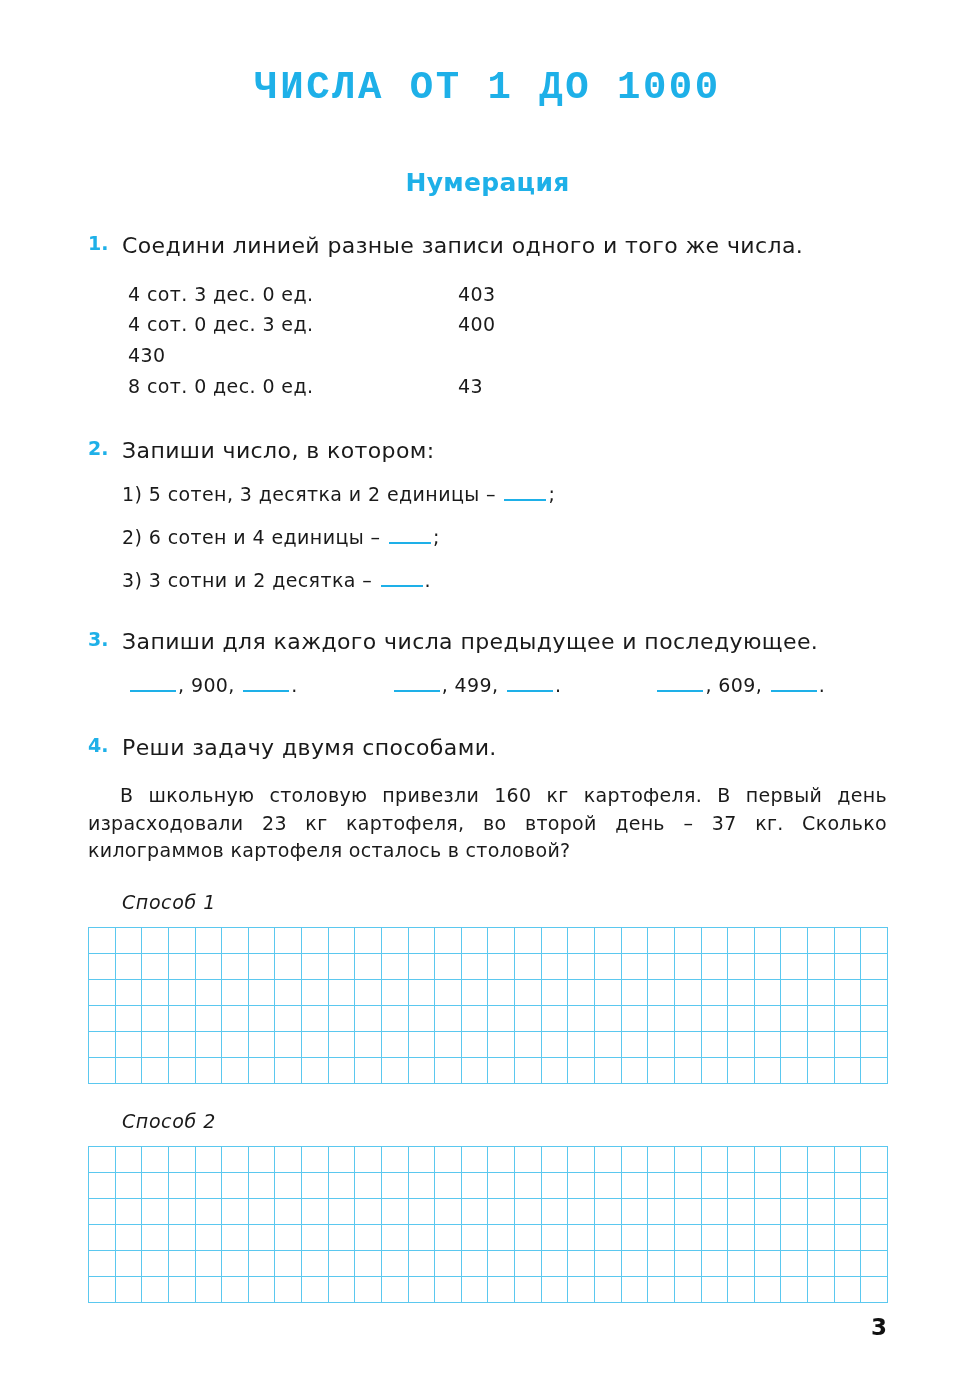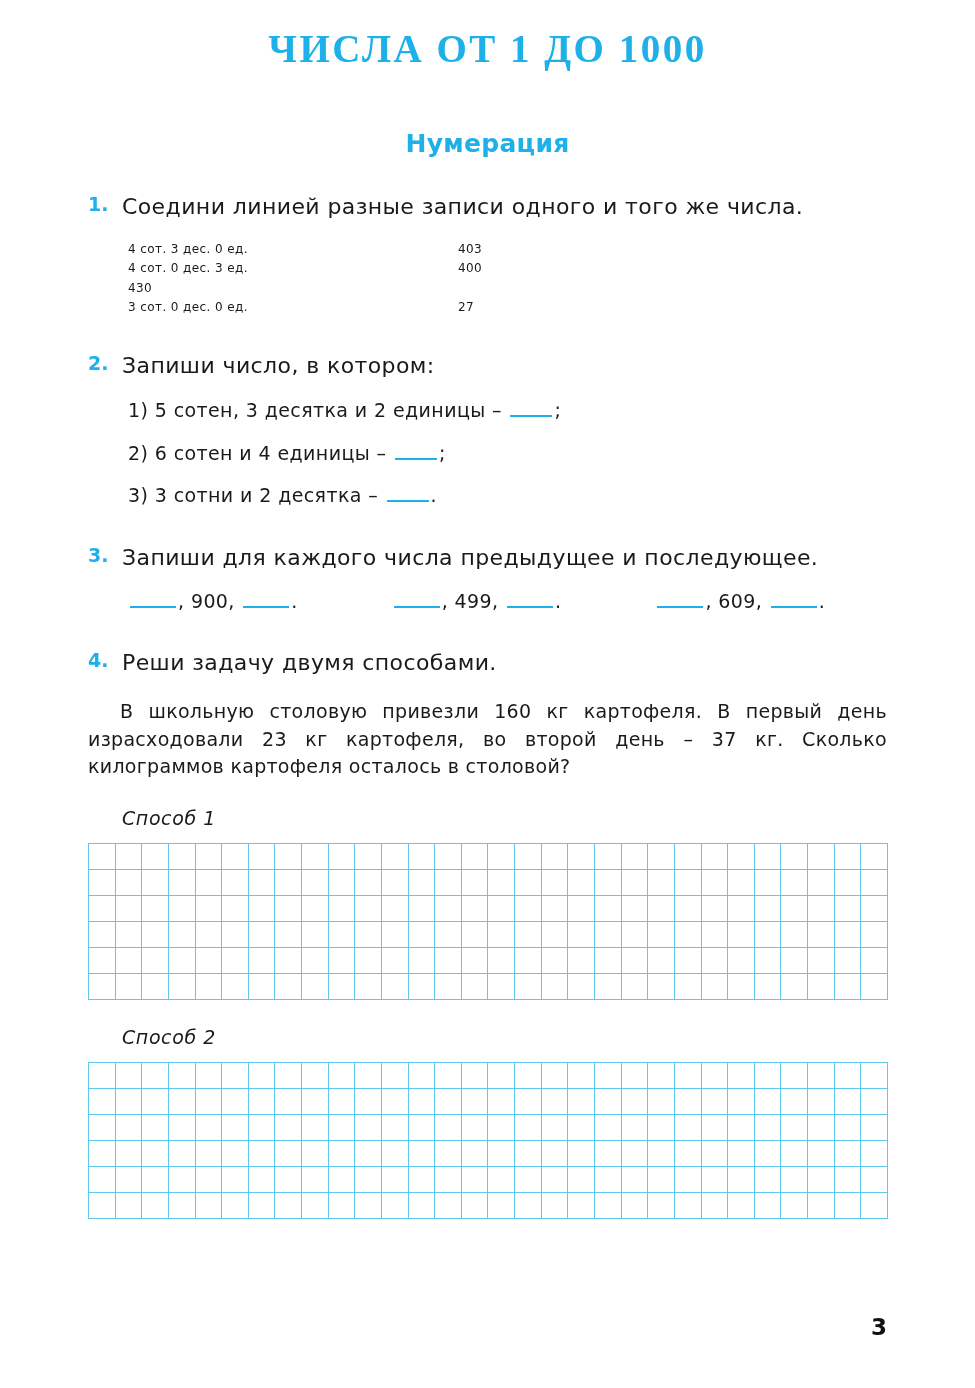--- a/index.html
+++ b/index.html
@@ -22,22 +22,22 @@
     box-sizing: border-box;
     padding: 0 88px;
   }
   .main-title {
     text-align: center;
     color: #1eb0e8;
     font-weight: bold;
     font-size: 39px;
     letter-spacing: 2.5px;
     margin: 0;
-    padding-top: 26px;
-    font-family: Liberation Serif, serif;
+    padding-top: 66px;
+    font-family: Liberation Mono, monospace;
   }
   .section-title {
     text-align: center;
     color: #1eb0e8;
     font-weight: bold;
     font-size: 25px;
     margin: 0;
     padding-top: 58px;
     letter-spacing: 0.3px;
   }
@@ -60,38 +60,37 @@
     line-height: 1.35;
   }
   .task-text {
     font-size: 22px;
     letter-spacing: 0.4px;
   }
   
   .match-block {
     margin-top: 18px;
     margin-left: 6px;
-    font-size: 12px;
+    font-size: 19px;
     line-height: 1.62;
     letter-spacing: 0.4px;
   }
   .match-row {
     display: flex;
   }
   .match-left {
     width: 330px;
     flex: 0 0 330px;
   }
   .match-right {
     flex: 0 0 auto;
   }
   
   .subitem {
     margin-top: 17px;
-    margin-left: 6px;
     font-size: 19px;
     letter-spacing: 0.4px;
   }
   .blank {
     display: inline-block;
     border-bottom: 2px solid #1eb0e8;
     width: 42px;
     height: 16px;
     vertical-align: baseline;
     margin: 0 2px;
@@ -176,22 +175,22 @@
           <span class="match-right">403</span>
         </div>
         <div class="match-row">
           <span class="match-left">4 сот. 0 дес. 3 ед.</span>
           <span class="match-right">400</span>
         </div>
         <div class="match-row">
           <span class="match-right">430</span>
         </div>
         <div class="match-row">
-          <span class="match-left">3 сот. 0 дес. 0 ед.</span>
-          <span class="match-right">27</span>
+          <span class="match-left">8 сот. 0 дес. 0 ед.</span>
+          <span class="match-right">43</span>
         </div>
       </div>
     </div>
   </div>
 
   <div class="task">
     <div class="task-num">2.</div>
     <div class="task-body">
       <div class="task-text">Запиши число, в котором:</div>
 

